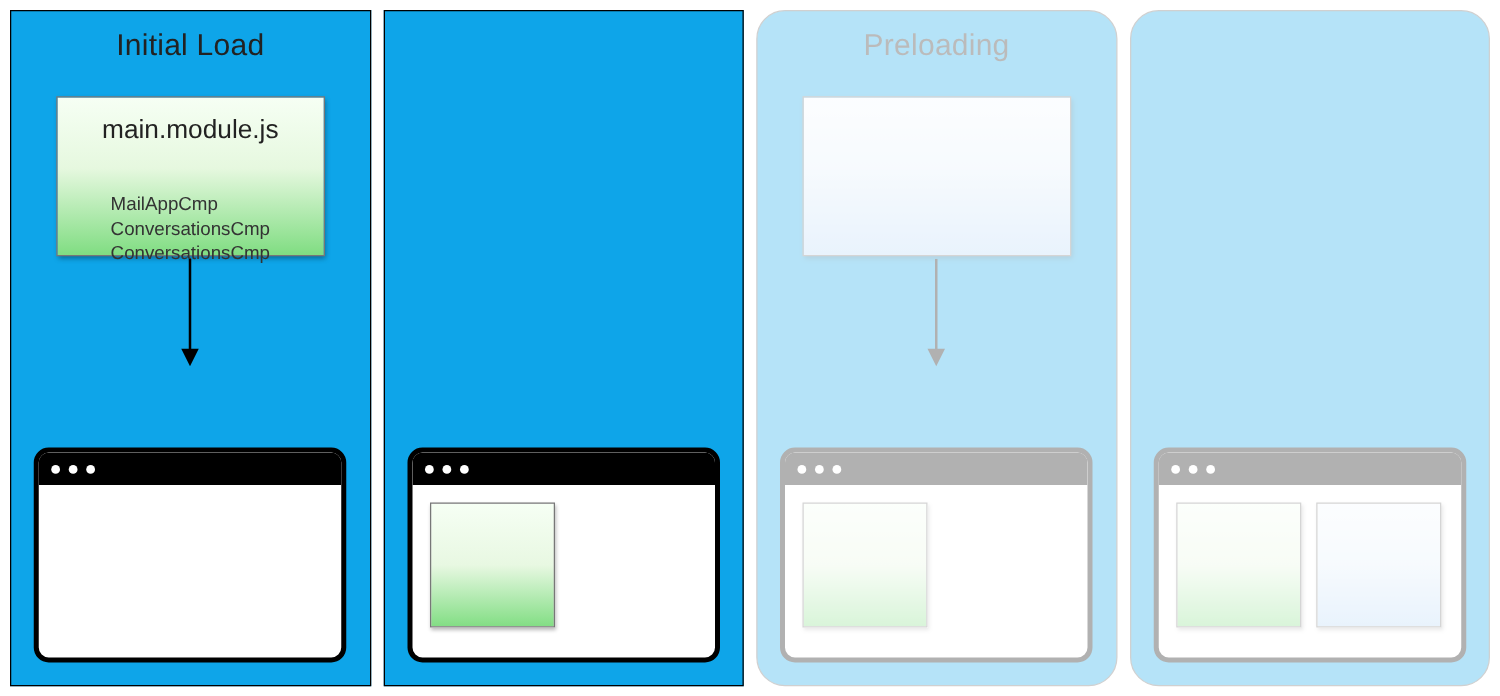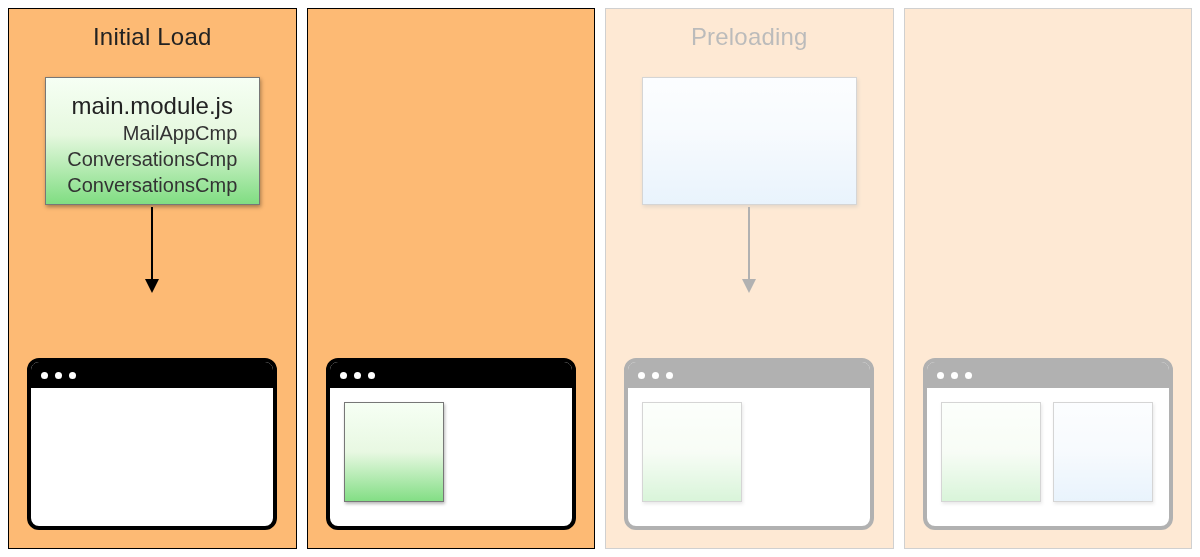--- a/index.html
+++ b/index.html
@@ -8,29 +8,30 @@
   background: #fff;
   width: 1200px;
   height: 557px;
   padding: 8px;
   display: flex;
   gap: 10px;
 }
 .panel {
   flex: 1;
   border: 1px solid #000;
-  background: #fdba74;
+  background: #0ea5e9;
   display: flex;
   flex-direction: column;
   position: relative;
   padding: 10px 12px 18px;
 }
 .panel[data-faded="true"] {
   opacity: 0.30;
   border-color: #666;
+  border-radius: 23px;
 }
 .panel-title {
   font-size: 24px;
   font-weight: 400;
   text-align: center;
   color: #222;
   letter-spacing: 0.2px;
   padding-top: 4px;
 }
 .module-box {
@@ -45,29 +46,31 @@
   justify-content: flex-start;
   padding-top: 14px;
 }
 .module-box.green {
   background: linear-gradient(to bottom, #f6fff4 0%, #e6f8df 45%, #80dd82 100%);
 }
 .module-box.blue {
   background: linear-gradient(to bottom, #f6fbff 0%, #e5f1fc 45%, #b8d9f8 100%);
 }
 .module-title {
-  font-size: 24px;
+  font-size: 21px;
   font-weight: 400;
   color: #222;
+  margin-bottom: 10px;
 }
 .module-items {
-  font-size: 20px;
+  font-size: 15px;
   color: #333;
-  text-align: right;
+  text-align: left;
   line-height: 1.3;
+  margin-top: 28px;
 }
 .arrow {
   display: flex;
   justify-content: center;
   margin-top: 2px;
 }
 .spacer { flex: 1; }
 .browser {
   width: 250px;
   margin: 0 auto;

